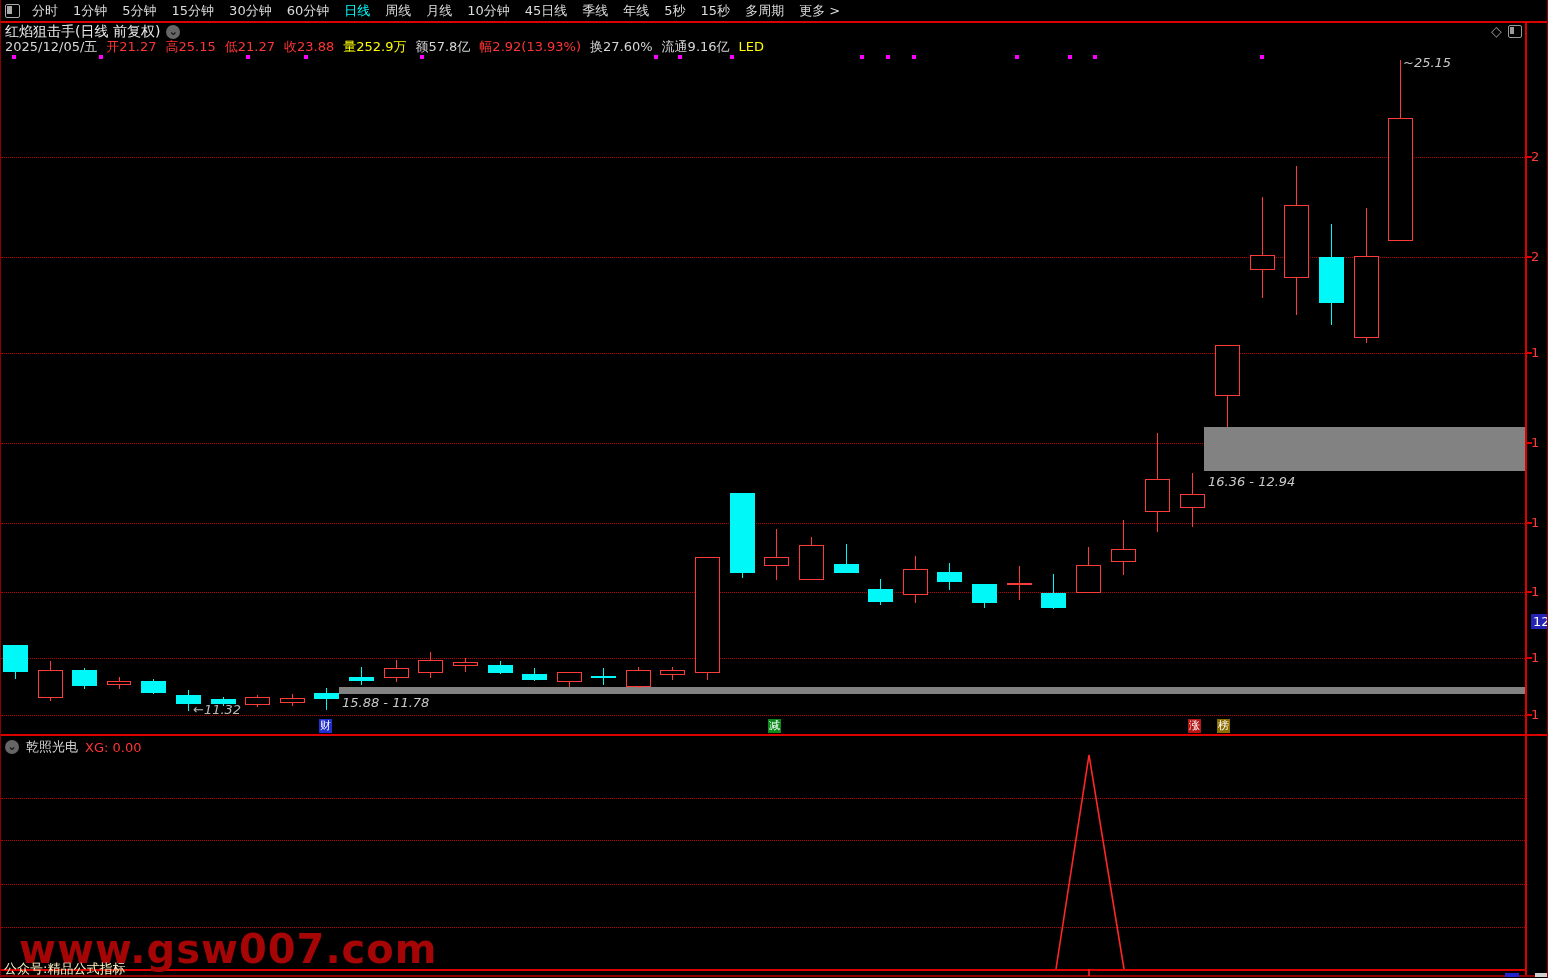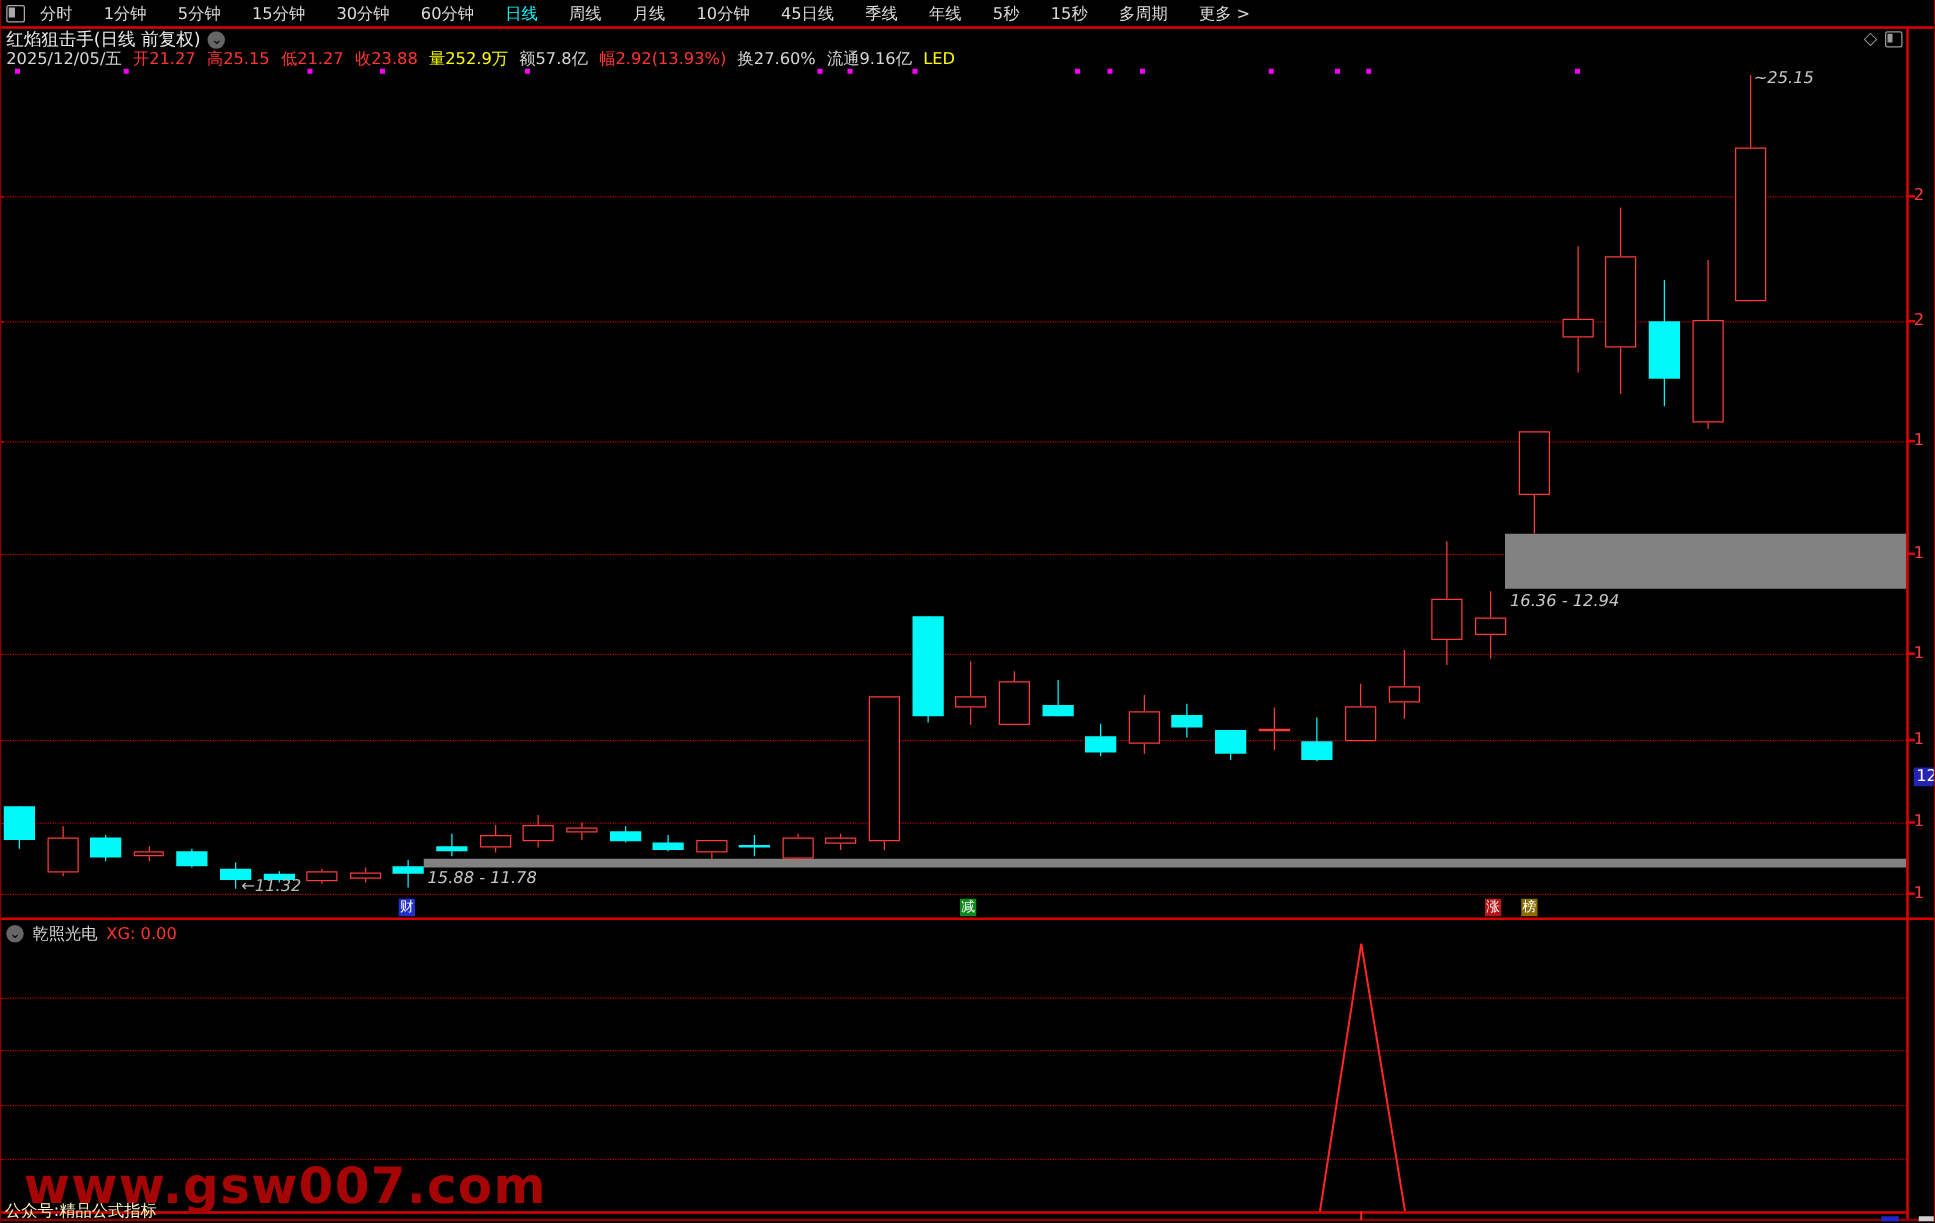--- a/index.html
+++ b/index.html
@@ -5,21 +5,21 @@
   html,body{margin:0;padding:0;background:#000;}
   #win{position:relative;width:1548px;height:978px;background:#000;overflow:hidden;
        font-family:"DejaVu Sans","Liberation Sans",sans-serif;
        border-left:1px solid #8d0000;border-right:1px solid #8d0000;box-sizing:border-box;}
   .abs{position:absolute;}
   
   #menubar{position:absolute;left:0;top:0;width:1548px;height:22px;display:flex;align-items:center;color:#dcdcdc;font-size:13px;white-space:nowrap;}
   #menu-underline{position:absolute;left:0;top:21px;width:1548px;height:2px;background:#dd0000;}
   .mb-win-icon{width:13px;height:12px;border:1px solid #aaa;border-radius:2px;margin:0 6px 0 4px;position:relative;}
   .mb-win-icon::after{content:"";position:absolute;left:1px;top:1px;width:5px;height:8px;background:#aaa;}
-  #periods{display:flex;gap:25px;margin-left:6px;}
+  #periods{display:flex;gap:15px;margin-left:6px;}
   .pitem{cursor:default;}
   .pitem.active{color:#00ffff;}
   #tools{display:flex;margin-left:auto;height:22px;align-items:center;}
   .titem{padding:0 11px;border-left:1px solid #c40000;height:22px;line-height:22px;}
   .titem:last-child{border-right:1px solid #c40000;}
   
   #titlebar{position:absolute;left:4px;top:24px;height:16px;color:#ececec;font-size:14px;display:flex;align-items:center;gap:6px;}
   .chev-circle{display:inline-block;width:14px;height:14px;border-radius:50%;background:#666;color:#111;
                font-size:11px;line-height:13px;text-align:center;font-weight:bold;}
   #corner-icons{position:absolute;top:24px;left:1490px;display:flex;gap:6px;align-items:center;}

